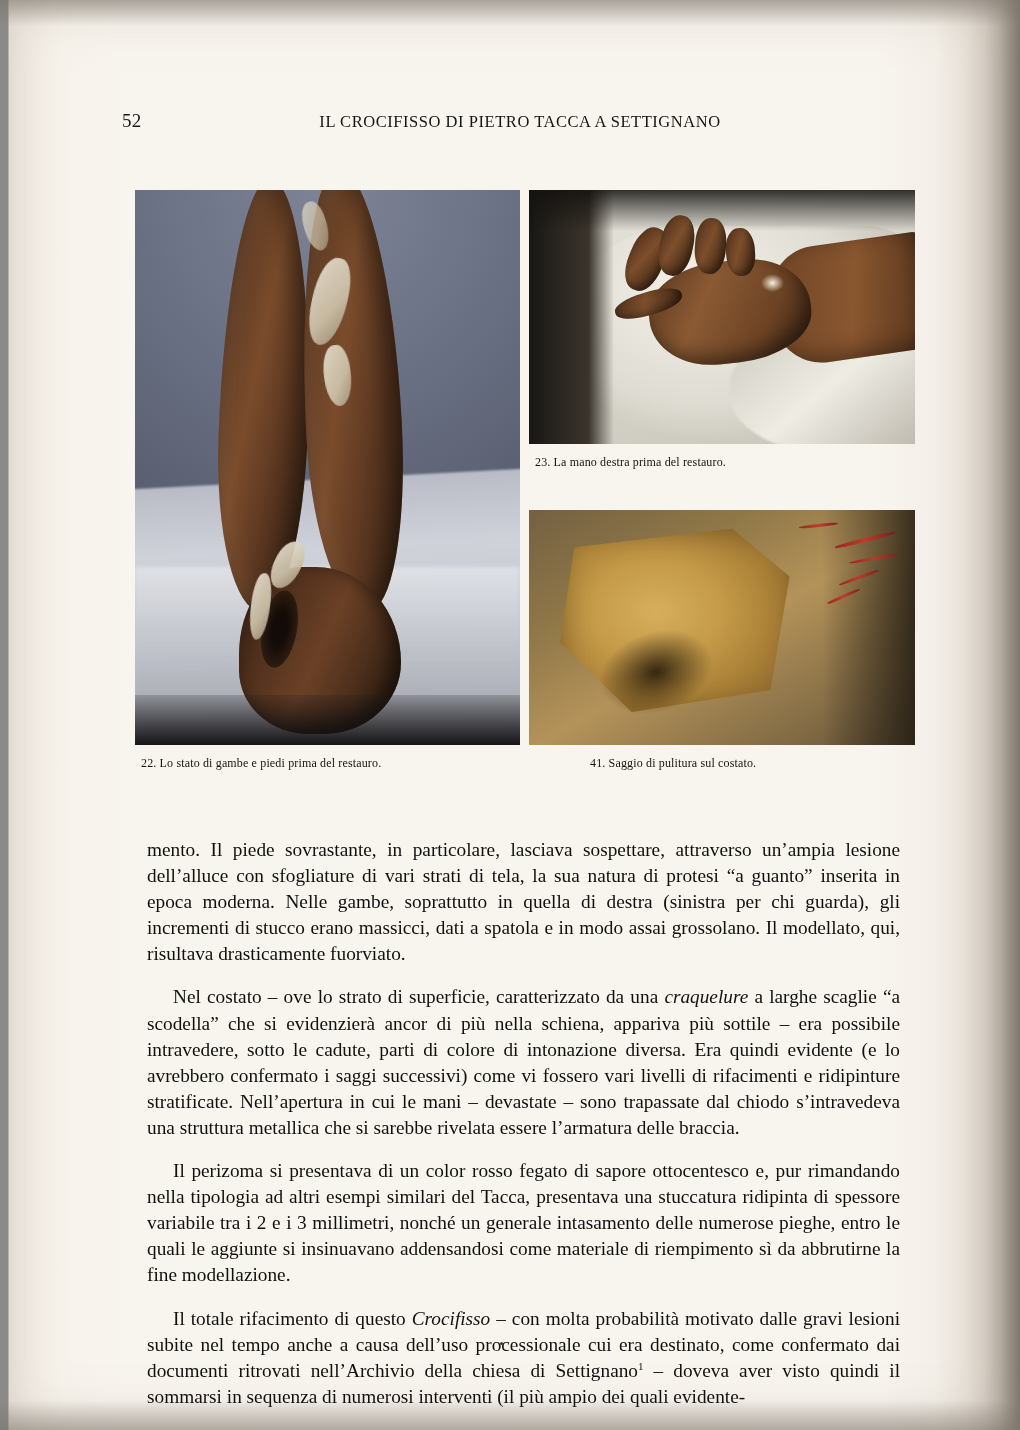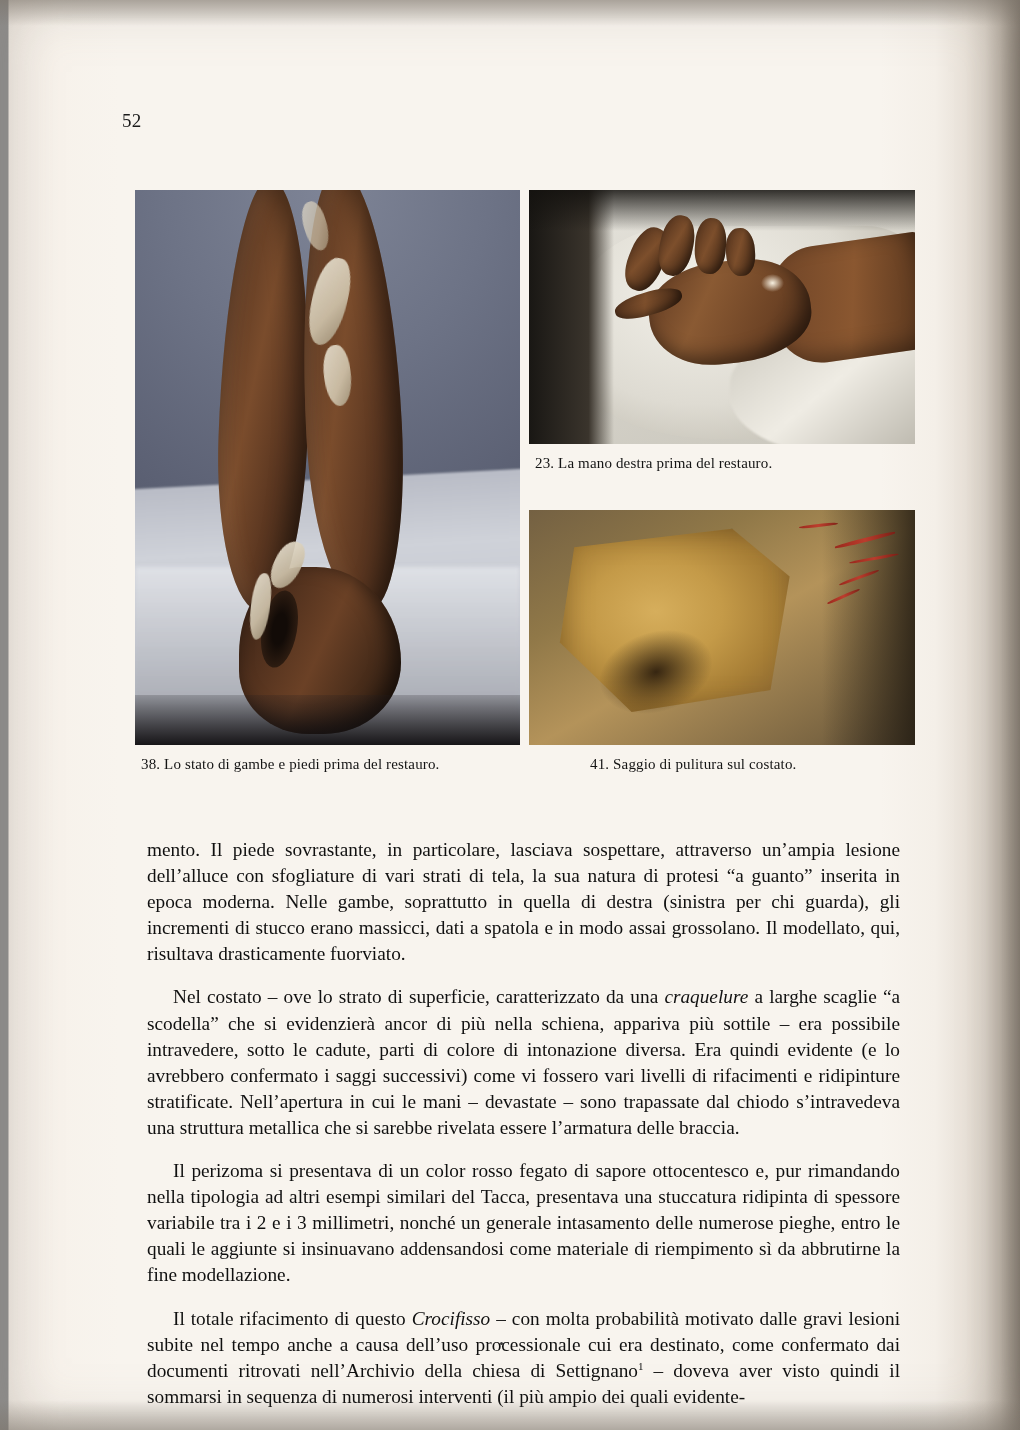--- a/index.html
+++ b/index.html
@@ -105,21 +105,21 @@
   .fig-23 {
     left: 394px; top: 0;
     width: 386px; height: 254px;
   }
   .fig-24 {
     left: 394px; top: 320px;
     width: 386px; height: 235px;
   }
   .caption {
     position: absolute;
-    font-size: 15px;
+    font-size: 12px;
     color: #141414;
     letter-spacing: 0.15px;
     white-space: nowrap;
   }
   .cap-22 { left: 6px;  top: 566px; }
   .cap-23 { left: 400px; top: 265px; }
   .cap-24 { left: 455px; top: 566px; }
 
   
   .ph { position: absolute; inset: 0; }
@@ -320,20 +320,21 @@
   }
 </style>
 </head>
 <body>
 
 <div id="page">
   <div class="sheet-inner">
 
     <div class="header-row">
       <div class="folio">52</div>
+      <div class="running-head">IL CROCIFISSO DI PIETRO TACCA A SETTIGNANO</div>
     </div>
 
     <div class="figures">
 
       <div class="fig fig-22">
         <div class="ph f22-bg">
           <div class="f22-cloth"></div>
           <div class="f22-cloth2"></div>
           <div class="leg leg-left"></div>
           <div class="leg leg-right"></div>
@@ -373,21 +374,21 @@
           <div class="f24-shadow"></div>
           <div class="f24-dark-r"></div>
           <div class="blood b5"></div>
           <div class="blood b1"></div>
           <div class="blood b2"></div>
           <div class="blood b3"></div>
           <div class="blood b4"></div>
         </div>
       </div>
 
-      <div class="caption cap-22">38. Lo stato di gambe e piedi prima del restauro.</div>
+      <div class="caption cap-22">22. Lo stato di gambe e piedi prima del restauro.</div>
       <div class="caption cap-23">23. La mano destra prima del restauro.</div>
       <div class="caption cap-24">41. Saggio di pulitura sul costato.</div>
     </div>
 
     <div class="body-text">
       <p>mento. Il piede sovrastante, in particolare, lasciava sospettare, attraverso un’ampia lesione dell’alluce con sfogliature di vari strati di tela, la sua natura di protesi “a guanto” inserita in epoca moderna. Nelle gambe, soprattutto in quella di destra (sinistra per chi guarda), gli incrementi di stucco erano massicci, dati a spatola e in modo assai grossolano. Il modellato, qui, risultava drasticamente fuorviato.</p>
       <p class="indent">Nel costato – ove lo strato di superficie, caratterizzato da una <i>craquelure</i> a larghe scaglie “a scodella” che si evidenzierà ancor di più nella schiena, appariva più sottile – era possibile intravedere, sotto le cadute, parti di colore di intonazione diversa. Era quindi evidente (e lo avrebbero confermato i saggi successivi) come vi fossero vari livelli di rifacimenti e ridipinture stratificate. Nell’apertura in cui le mani – devastate – sono trapassate dal chiodo s’intravedeva una struttura metallica che si sarebbe rivelata essere l’armatura delle braccia.</p>
       <p class="indent">Il perizoma si presentava di un color rosso fegato di sapore ottocentesco e, pur rimandando nella tipologia ad altri esempi similari del Tacca, presentava una stuccatura ridipinta di spessore variabile tra i 2 e i 3 millimetri, nonché un generale intasamento delle numerose pieghe, entro le quali le aggiunte si insinuavano addensandosi come materiale di riempimento sì da abbrutirne la fine modellazione.</p>
       <p class="indent">Il totale rifacimento di questo <i>Crocifisso</i> – con molta probabilità motivato dalle gravi lesioni subite nel tempo anche a causa dell’uso processionale cui era destinato, come confermato dai documenti ritrovati nell’Archivio della chiesa di Settignano<sup>1</sup> – doveva aver visto quindi il sommarsi in sequenza di numerosi interventi (il più ampio dei quali evidente-</p>
     </div>

